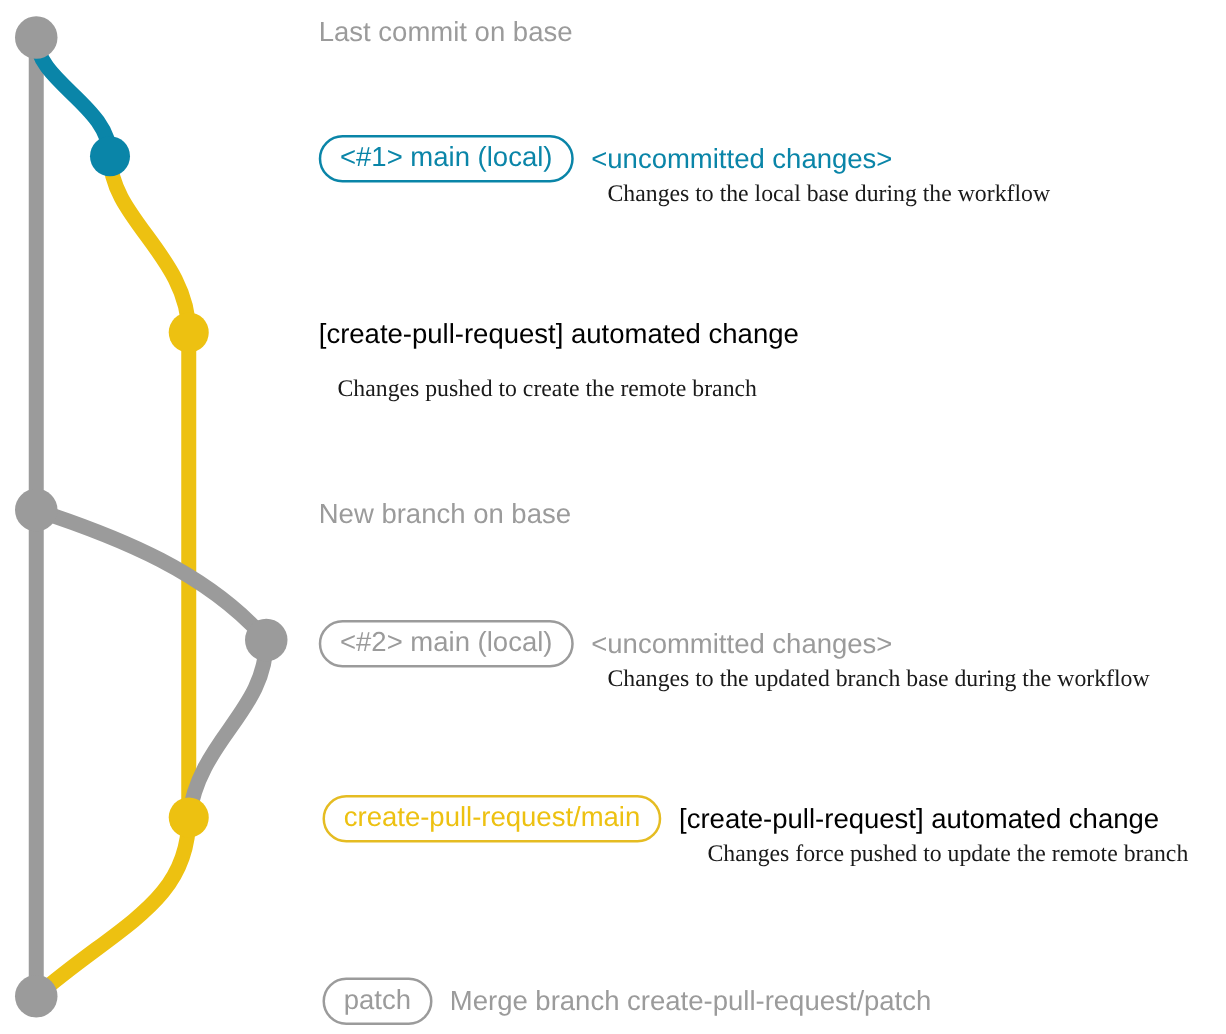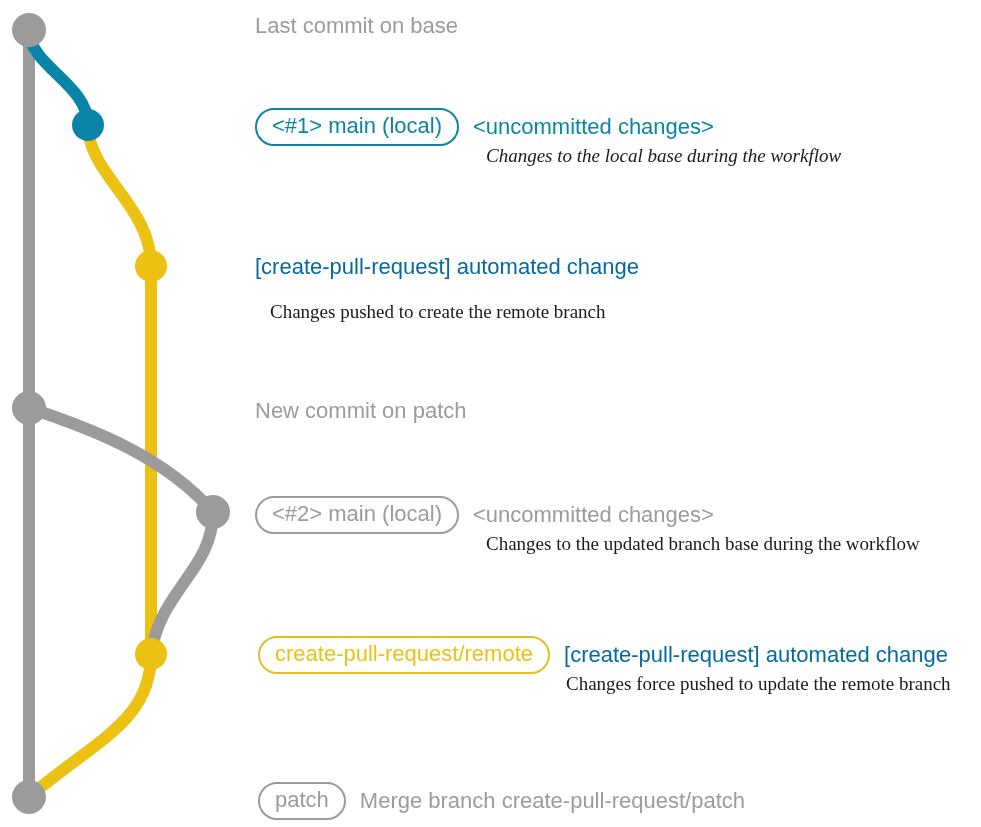--- a/index.html
+++ b/index.html
@@ -56,21 +56,21 @@
   .pill.gray  { border-color: #9b9b9b; color: #9b9b9b; }
   .pill.yellow{ border-color: #e5bc22; color: #edc111; }
 
   .headline {
     font-size: 22px;
     line-height: 26px;
     margin-left: 14px;
   }
   .headline.blue   { color: #0a85a8; }
   .headline.gray   { color: #9b9b9b; }
-  .headline.yellow { color: #0369a1; }
+  .headline.yellow { color: #000000; }
   .headline.nopill { margin-left: 0; }
 
   .subtext {
     position: absolute;
     font-family: "Liberation Serif", serif;
     font-size: 19px;
     line-height: 22px;
     color: #1a1a1a;
     white-space: nowrap;
   }
@@ -110,39 +110,39 @@
   <div class="label-layer">
 
     <div class="row" style="left:255px; top:13px;">
       <span class="headline gray nopill">Last commit on base</span>
     </div>
 
     <div class="row" style="left:255px; top:108px;">
       <span class="pill blue">&lt;#1&gt; main (local)</span>
       <span class="headline blue">&lt;uncommitted changes&gt;</span>
     </div>
-    <div class="subtext" style="left:486px; top:145px;font-style:italic;">Changes to the local base during the workflow</div>
+    <div class="subtext" style="left:486px; top:145px;">Changes to the local base during the workflow</div>
 
     <div class="row" style="left:255px; top:254px;">
       <span class="headline yellow nopill">[create-pull-request] automated change</span>
     </div>
     <div class="subtext" style="left:270px; top:301px;">Changes pushed to create the remote branch</div>
 
     <div class="row" style="left:255px; top:398px;">
-      <span class="headline gray nopill">New commit on patch</span>
+      <span class="headline gray nopill">New branch on base</span>
     </div>
 
     <div class="row" style="left:255px; top:496px;">
       <span class="pill gray">&lt;#2&gt; main (local)</span>
       <span class="headline gray">&lt;uncommitted changes&gt;</span>
     </div>
     <div class="subtext" style="left:486px; top:533px;">Changes to the updated branch base during the workflow</div>
 
     <div class="row" style="left:258px; top:636px;">
-      <span class="pill yellow">create-pull-request/remote</span>
+      <span class="pill yellow">create-pull-request/main</span>
       <span class="headline yellow">[create-pull-request] automated change</span>
     </div>
     <div class="subtext" style="left:566px; top:673px;">Changes force pushed to update the remote branch</div>
 
     <div class="row" style="left:258px; top:782px;">
       <span class="pill gray">patch</span>
       <span class="headline gray">Merge branch create-pull-request/patch</span>
     </div>
 
   </div>

